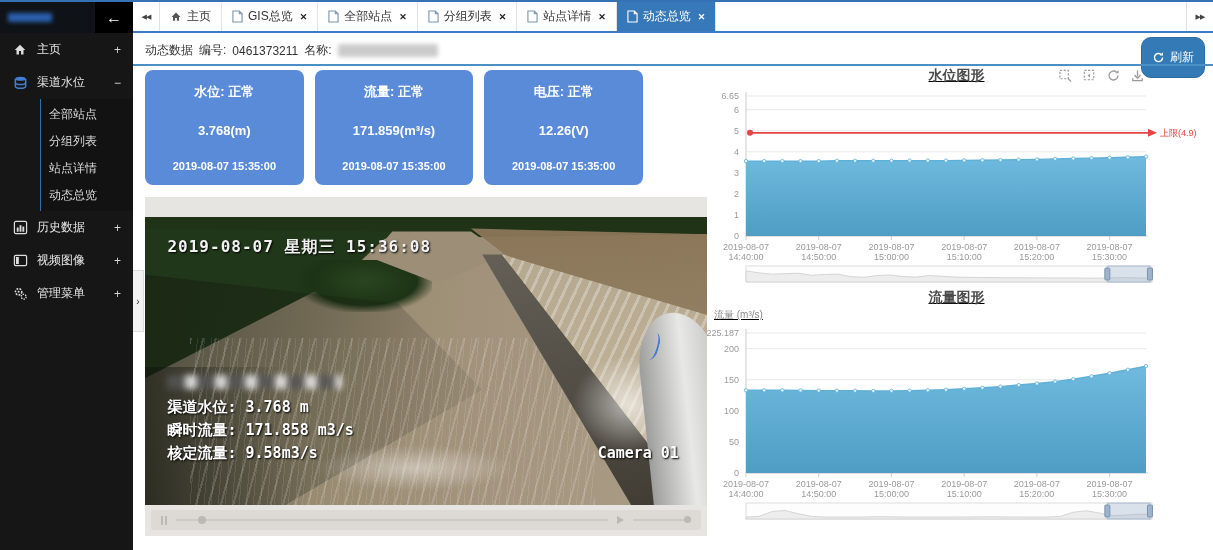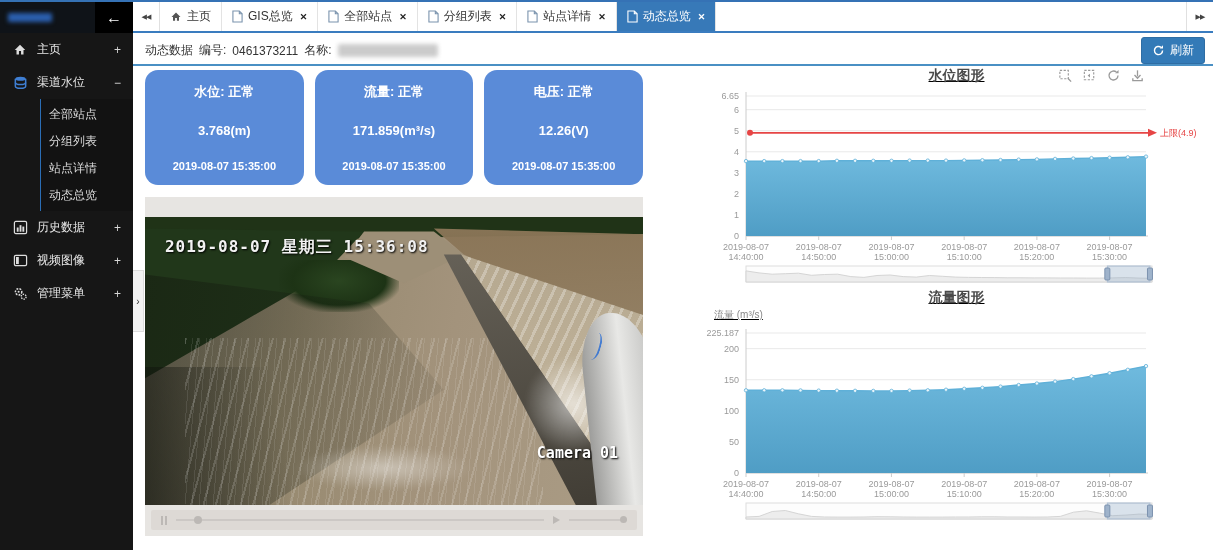--- a/index.html
+++ b/index.html
@@ -24,31 +24,31 @@
   .tab { display:flex; align-items:center; gap:5px; padding:0 10px; font-size:12px; color:#333; border-right:1px solid #e3e3e3; cursor:pointer; white-space:nowrap; }
   .tab .x { font-size:9px; font-weight:bold; color:#222; margin-left:2px; }
   .tab.active { background:#3779b8; color:#fff; }
   .tab.active .x { color:#fff; }
 
   
   #content { position:absolute; left:133px; top:31px; right:0; bottom:0; background:#fff; overflow:hidden; }
   .info-bar { position:absolute; left:12px; top:9px; display:flex; align-items:center; gap:6px; font-size:12px; color:#333; }
   .name-blur { width:100px; height:13px; background:#cbcbcb; filter:blur(2px); border-radius:2px; }
   .head-line { position:absolute; left:0; right:0; top:31px; height:2px; background:#4a90c4; }
-  .refresh-btn { position:absolute; right:8px; top:4px; height:27px; background:#337ab7; color:#fff; border:1px solid #2e6da4; border-radius:3px; font-size:12px; display:flex; align-items:center; gap:5px; padding:0 10px; cursor:pointer; }
+  .refresh-btn { position:absolute; right:8px; top:4px; height:41px; background:#337ab7; color:#fff; border:1px solid #2e6da4; border-radius:10px; font-size:12px; display:flex; align-items:center; gap:5px; padding:0 10px; cursor:pointer; }
 
   
   .cards-row { position:absolute; left:12px; top:37px; width:498px; display:flex; gap:11px; }
-  .card { flex:1; height:115px; background:#5a8bd8; border-radius:13px; color:#fff; display:flex; flex-direction:column; justify-content:space-between; text-align:center; padding:13px 6px; font-weight:bold; }
+  .card { flex:1; height:115px; background:#5a8bd8; border-radius:8px; color:#fff; display:flex; flex-direction:column; justify-content:space-between; text-align:center; padding:13px 6px; font-weight:bold; }
   .card-title { font-size:13px; }
   .card-value { font-size:13px; }
   .card-time  { font-size:11px; }
 
   
-  .camera-block { position:absolute; left:12px; top:164px; width:498px; height:339px; background:#e7e5e2; }
+  .camera-block { position:absolute; left:12px; top:164px; width:562px; height:339px; background:#e7e5e2; }
   .cam-scene { position:absolute; left:0; top:20px; right:0; height:288px; overflow:hidden;
     background:linear-gradient(100deg,#8d8471 0%,#96896f 30%,#a3937c 60%,#ab9d86 100%); }
   .cam-layer { position:absolute; inset:0; }
   .trees-top { background:#203317; clip-path:polygon(0 0,100% 0,100% 6%,58% 7%,0 9%); }
   .foliage-left { background:#21371a; clip-path:polygon(0 4%,44% 5%,38% 16%,30% 26%,18% 38%,8% 48%,0 56%); }
   .bush-mid { position:absolute; left:27%; top:15%; width:24%; height:18%;
     background:radial-gradient(ellipse at 50% 40%, #2a4520 0%, #1d3315 55%, rgba(0,0,0,0) 75%); }
   .far-water { background:#9d8f77; clip-path:polygon(44% 5%,58% 5%,64% 13%,52% 23%,40% 14%); }
   .rocks-right { background:linear-gradient(180deg,#8a7557 0%,#97836306 140%,#937e60 100%); clip-path:polygon(58% 4%,100% 6%,100% 34%,80% 26%,64% 13%); }
   .wall { background:linear-gradient(170deg,#716c62,#403c34); clip-path:polygon(60% 13%,63.5% 13%,98% 100%,86.5% 100%); }
@@ -262,20 +262,26 @@
         <div class="shadow-bl"></div>
         <div class="foam-main"></div>
         <div class="foam-patch1"></div>
         <div class="cam-layer wall"></div>
         <div class="cam-layer rapids"></div>
         <div class="cam-layer rapids-foam"></div>
         <div class="foam-patch2"></div>
         <div class="pillar"></div>
         <div class="cable"></div>
         <div class="cam-ts">2019-08-07 星期三 15:36:08</div>
+        <div class="cam-info">
+          <div class="cam-name-blur"></div>
+          <div>渠道水位: 3.768 m</div>
+          <div>瞬时流量: 171.858 m3/s</div>
+          <div>核定流量: 9.58m3/s</div>
+        </div>
         <div class="cam-label">Camera 01</div>
       </div>
       <div class="video-controls">
         <span class="vc-pause">
             <i></i>
             <i></i>
           </span>
         <span class="vc-track">
             <span class="vc-thumb"></span>
           </span>

